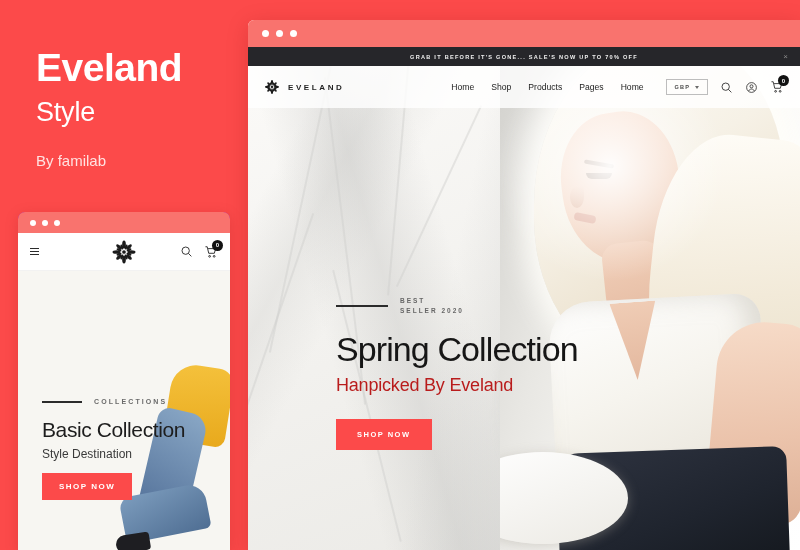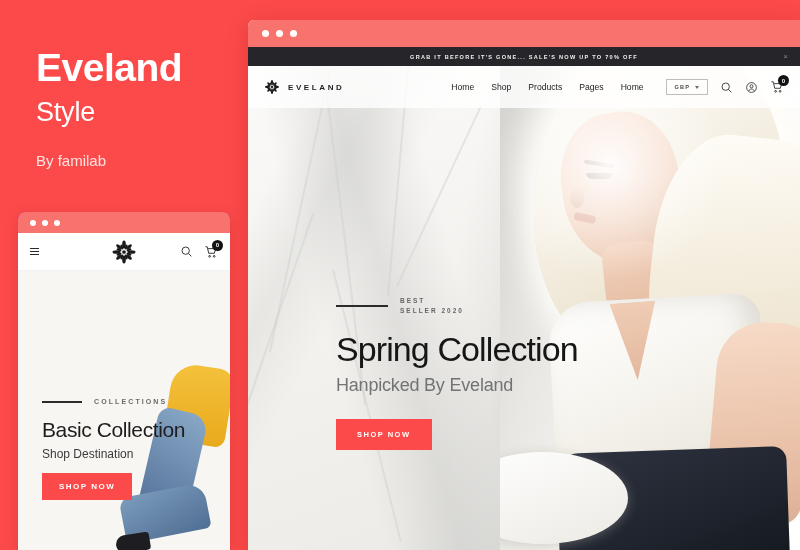--- a/index.html
+++ b/index.html
@@ -374,21 +374,21 @@
   .d-eyebrow-txt {
     font-size:6.5px; letter-spacing:2px; font-weight:bold;
     color:#666666; line-height:1.55;
   }
   .d-h1 {
     font-size:34px; font-weight:400; color:#161616;
     letter-spacing:-0.9px; margin-top:16px; line-height:1;
     white-space:nowrap;
   }
   .d-h2 {
-    font-size:18px; font-weight:400; color:#737373;
+    font-size:18px; font-weight:400; color:#b91c1c;
     margin-top:9px; letter-spacing:-0.2px; white-space:nowrap;
   }
   .d-btn { margin-top:23px; padding:11px 21px; font-size:7.5px; }
 
   svg { display:block; }
 </style>
 </head>
 <body>
 
 <div class="promo">
@@ -597,17 +597,17 @@
       <div class="leg-a leg"></div>
       <div class="shoe"></div>
     </div>
 
     <div class="m-copy">
       <div class="eyebrow-row">
         <span class="eyebrow-line"></span>
         <span class="eyebrow-txt">COLLECTIONS</span>
       </div>
       <div class="m-h1">Basic Collection</div>
-      <div class="m-h2">Shop Destination</div>
+      <div class="m-h2">Style Destination</div>
       <div class="btn-shop m-btn">SHOP NOW</div>
     </div>
   </div>
 </div>
 
 </body></html>

